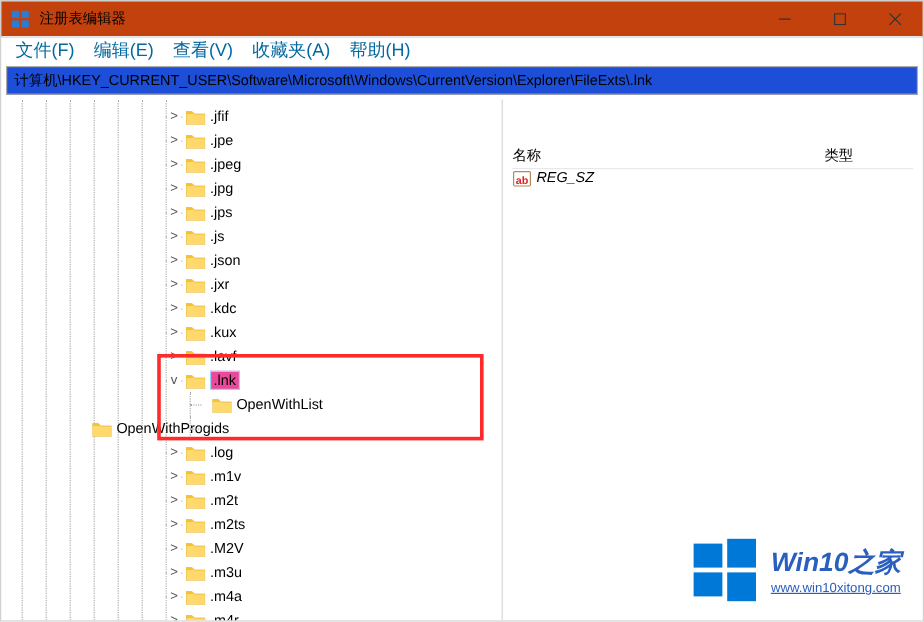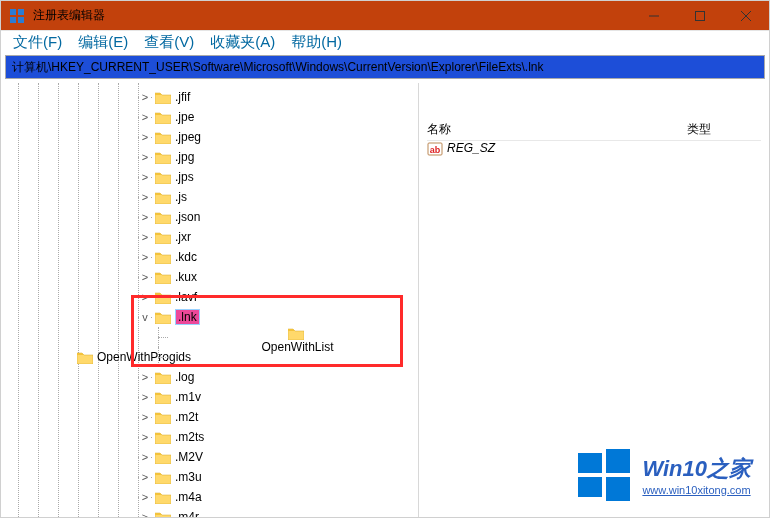--- a/index.html
+++ b/index.html
@@ -204,21 +204,21 @@
         </div>
         <div class="tree-row selected" style="padding-left: 154px;">
           <span class="row-branch"></span>
           <span class="exp-sym">v</span>
           <svg class="folder" viewBox="0 0 16 13">
             <path d="M0 2 L0 13 L16 13 L16 4 L7 4 L5 2 Z" fill="#ffd96b" stroke="#d6a82b" stroke-width="0.5"></path>
             <path d="M0 2 L5 2 L7 4 L0 4 Z" fill="#f3c23b"></path>
           </svg>
           <span class="label">.lnk</span>
         </div>
-        <div class="tree-row child" style="padding-left: 176px; flex-direction: column;">
+        <div class="tree-row child" style="padding-left: 176px;">
           <span class="child-branch"></span>
           <svg class="folder" viewBox="0 0 16 13">
             <path d="M0 2 L0 13 L16 13 L16 4 L7 4 L5 2 Z" fill="#ffd96b" stroke="#d6a82b" stroke-width="0.5"></path>
             <path d="M0 2 L5 2 L7 4 L0 4 Z" fill="#f3c23b"></path>
           </svg>
           <span class="label">OpenWithList</span>
         </div>
         <div class="tree-row child" style="padding-left: 76px;">
           <span class="child-branch"></span>
           <svg class="folder" viewBox="0 0 16 13">

